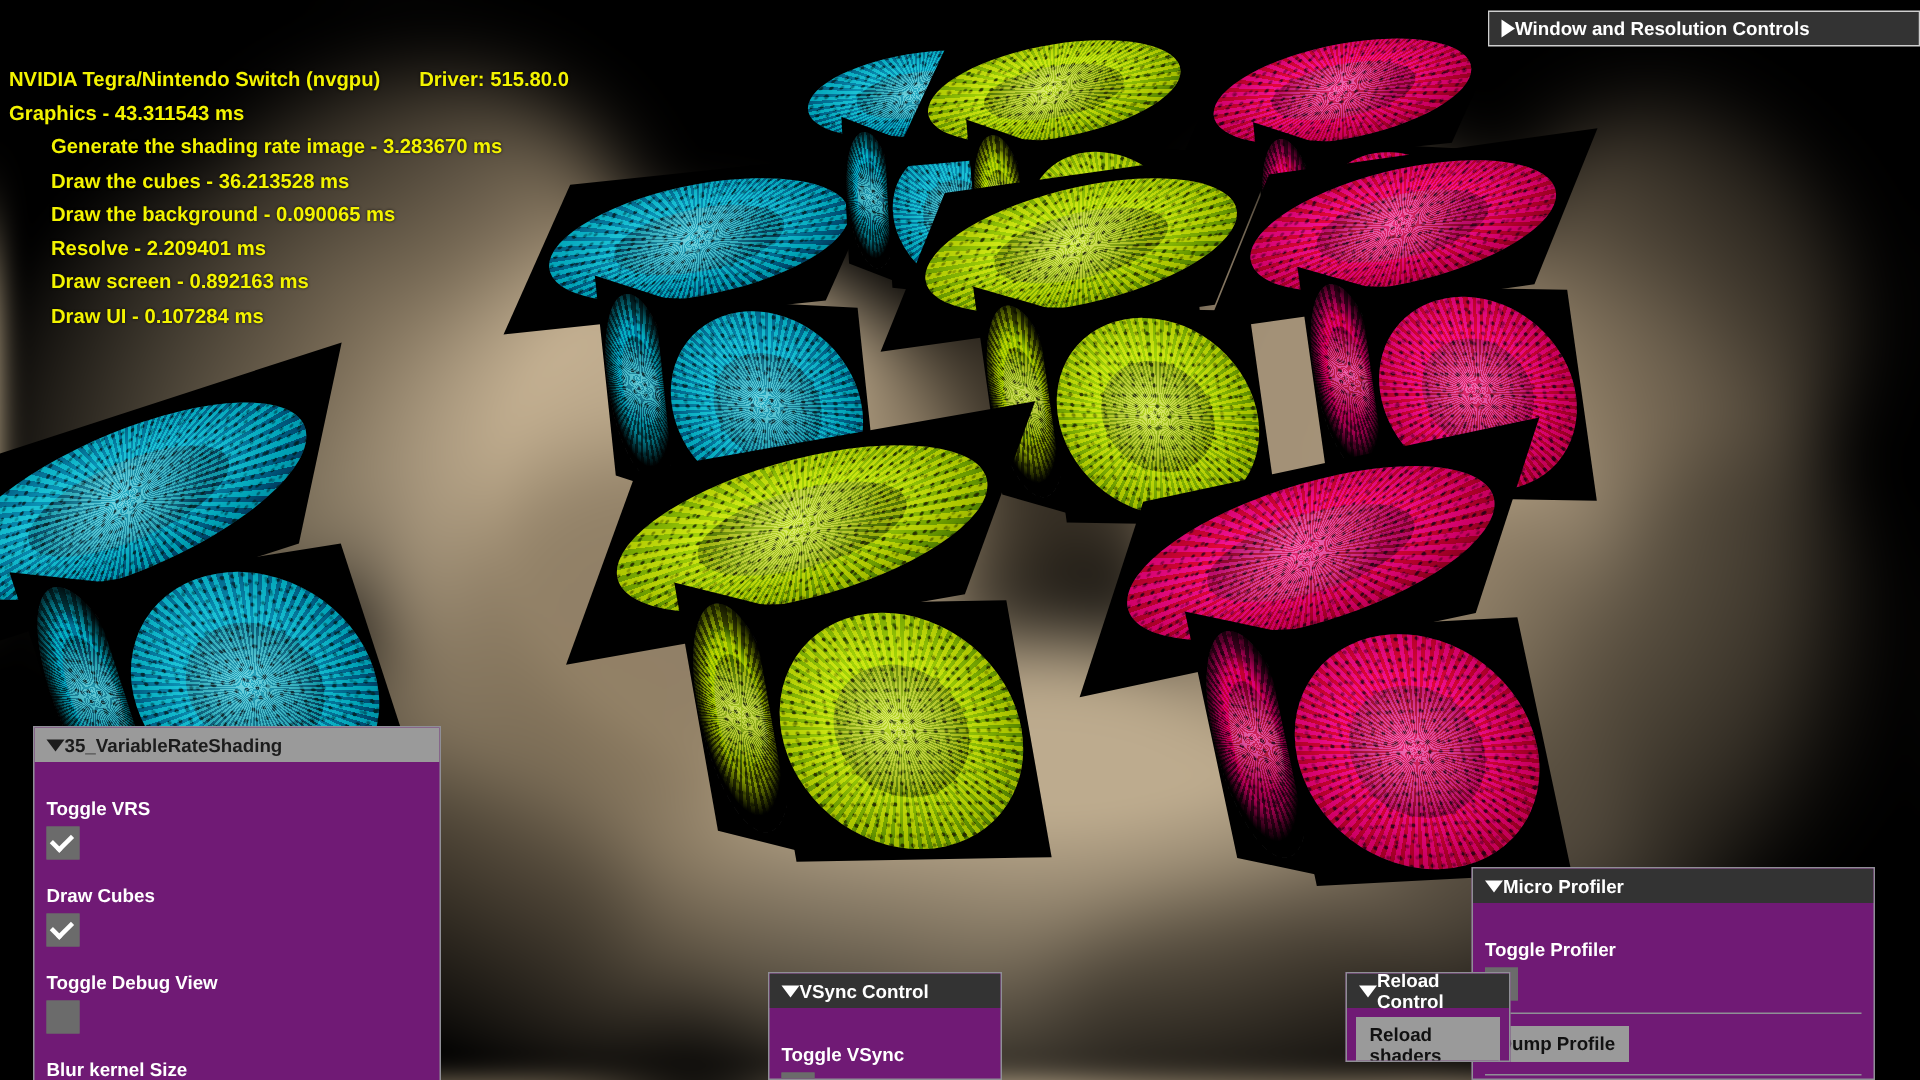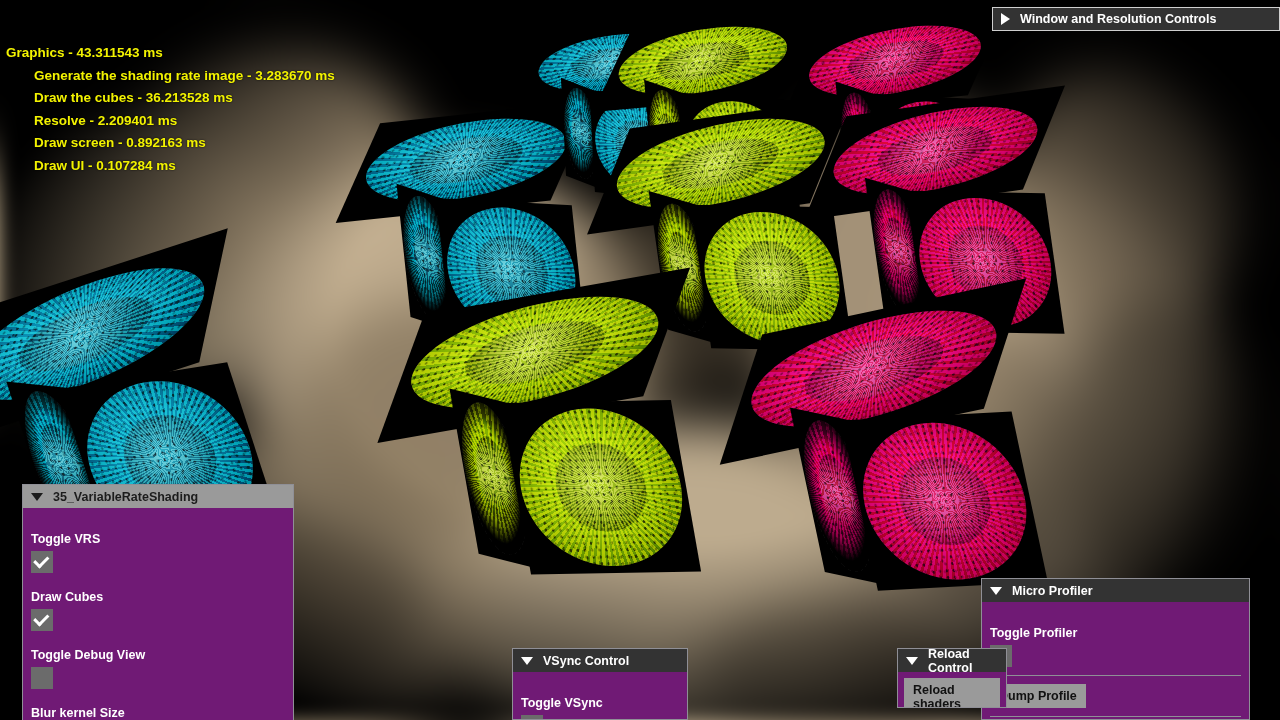--- a/index.html
+++ b/index.html
@@ -61,21 +61,21 @@
   
   .panel {
     position:absolute; z-index:50;
     background:#701a75;
     border:1px solid #8f8f96;
     font-size:12.5px;
     color:#fff;
     overflow:hidden;
   }
   .panel > .title {
-    display:flex; align-items:center; gap:10px;
+    display:flex; align-items:center; 
     height:23px; padding:0 8px;
     font-weight:bold; font-size:12.5px;
     background:#9a9a9a; color:#1c1c1c;
   }
   .panel.dark-title > .title { background:#333333; color:#ffffff; }
   .tri { width:0;height:0;border-left:6px solid transparent;border-right:6px solid transparent;border-top:8px solid currentColor; }
   .tri.right { border:0; border-top:6px solid transparent; border-bottom:6px solid transparent; border-left:9px solid currentColor; }
   .panel .body { padding:7px 8px 8px 8px; }
   .lbl { font-weight:bold; font-size:12.5px; color:#fff; margin:17px 0 5px 0; }
   .chk {
@@ -92,21 +92,21 @@
   .slider .knob { position:absolute; top:0; width:24px; height:21px; background:#b4b4b4; }
   .btn {
     display:inline-block; background:#9a9a9a; color:#111;
     font-weight:bold; font-size:12.5px; padding:4px 8px;
     border:1px solid #9a9a9a;
   }
   .sep { height:1px; background:#8f8f96; margin:8px 0; }
 
   
   #panel-vrs     { left:22px;  top:484px; width:272px; }
-  #panel-vsync   { left:512px; top:648px; width:176px; height:72px; }
+  #panel-vsync   { left:512px; top:648px; width:156px; height:72px; }
   #panel-profiler{ left:981px; top:578px; width:269px; height:142px; }
   #panel-reload  { left:897px; top:648px; width:110px; height:60px; z-index:60; }
   #panel-window  { left:992px; top:7px;   width:288px; height:24px; }
   #panel-window > .title { height:22px; }
   #panel-window { border-color:#cfcfcf; background:#0d0d0d; }
 </style>
 </head>
 <body>
 
 <div id="app">
@@ -310,23 +310,28 @@
               <span class="core"></span>
               <span class="speck"></span>
             </div>
           </div>
         </div>
       </div>
   </div>
 
   <div id="profiler">
     <div class="gap"></div>
+    <div class="row hdr">
+      <span>NVIDIA Tegra/Nintendo Switch (nvgpu)</span>
+      <span>Driver: 515.80.0</span>
+    </div>
     <div class="row">Graphics - 43.311543 ms</div>
     <div class="row ind1">Generate the shading rate image - 3.283670 ms</div>
     <div class="row ind1">Draw the cubes - 36.213528 ms</div>
+    <div class="row ind1">Draw the background - 0.090065 ms</div>
     <div class="row ind1">Resolve - 2.209401 ms</div>
     <div class="row ind1">Draw screen - 0.892163 ms</div>
     <div class="row ind1">Draw UI - 0.107284 ms</div>
   </div>
 
   <div class="panel dark-title" id="panel-window">
     <div class="title">
       <span class="tri right"></span>
       <span>Window and Resolution Controls</span>
     </div>

